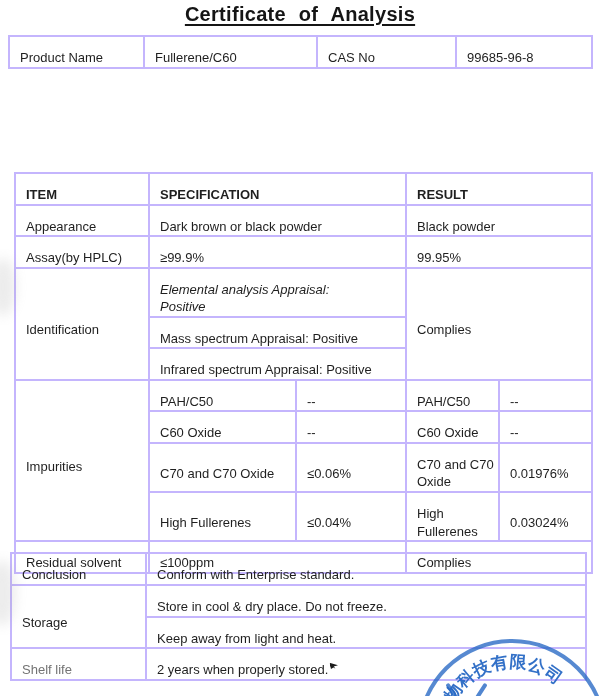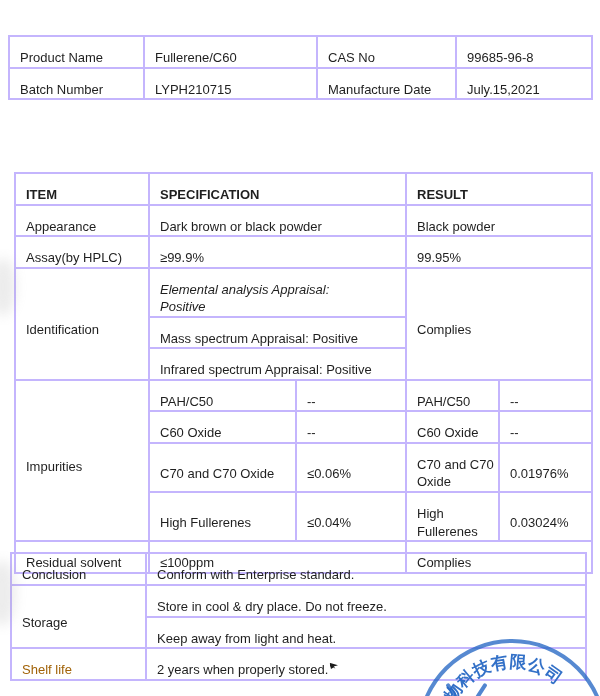--- a/index.html
+++ b/index.html
@@ -20,21 +20,21 @@
     overflow:hidden;
   }
   .b{font-weight:bold;}
   .t1{left:8px;top:35px;width:583px;}
   .t2{left:14px;top:172px;width:577px;border-radius:27px;}
   .t3{left:10px;top:552px;width:575px;}
   tr.h31{height:31px;} tr.h30{height:30px;} tr.h28{height:28px;}
   tr.h40{height:40px;} tr.h26{height:26px;} tr.h35{height:35px;}
   tr.h29{height:29px;} tr.h32{height:32px;}
   .wrapnarrow{display:inline-block;max-width:192px;font-style:italic;}
-  .faded{color:#a16207;}
+  .faded{color:#737373;}
   
   .stamp-ring{
     position:absolute;left:417px;top:639px;width:190px;height:190px;box-sizing:border-box;
     border:4px solid rgba(38,104,196,0.78);border-radius:50%;
   }
   .stamp-center{position:absolute;left:512px;top:734px;width:0;height:0;}
   .stamp-char{
     position:absolute;left:0;top:0;color:rgba(33,100,194,0.92);
     font-size:17px;font-weight:bold;
     transform:translate(-50%,-50%) rotate(var(--a)) translateY(-72px);
@@ -54,40 +54,35 @@
   
   .smudge{position:absolute;background:#9a9a9a;border-radius:50%;filter:blur(6px);opacity:.18;}
   .sm1{left:-10px;top:258px;width:26px;height:58px;}
   .sm2{left:-12px;top:560px;width:28px;height:66px;}
 </style>
 </head>
 <body>
 
 <div class="page">
 
+  <div class="title">Certificate  of  Analysis</div>
 
   <table class="t1">
     <colgroup>
         <col style="width:135px">
         <col style="width:173px">
         <col style="width:139px">
         <col style="width:136px">
       </colgroup>
     <tbody>
         <tr class="h31">
       <td>Product Name</td>
       <td>Fullerene/C60</td>
       <td>CAS No</td>
       <td>99685-96-8</td>
-    </tr>
-    <tr class="h31">
-      <td>Batch Number</td>
-      <td>LYPH210715</td>
-      <td>Manufacture Date</td>
-      <td>July.15,2021</td>
     </tr>
   </tbody>
     </table>
 
   <table class="t2">
     <colgroup>
         <col style="width:134px">
         <col style="width:147px">
         <col style="width:110px">
         <col style="width:93px">

